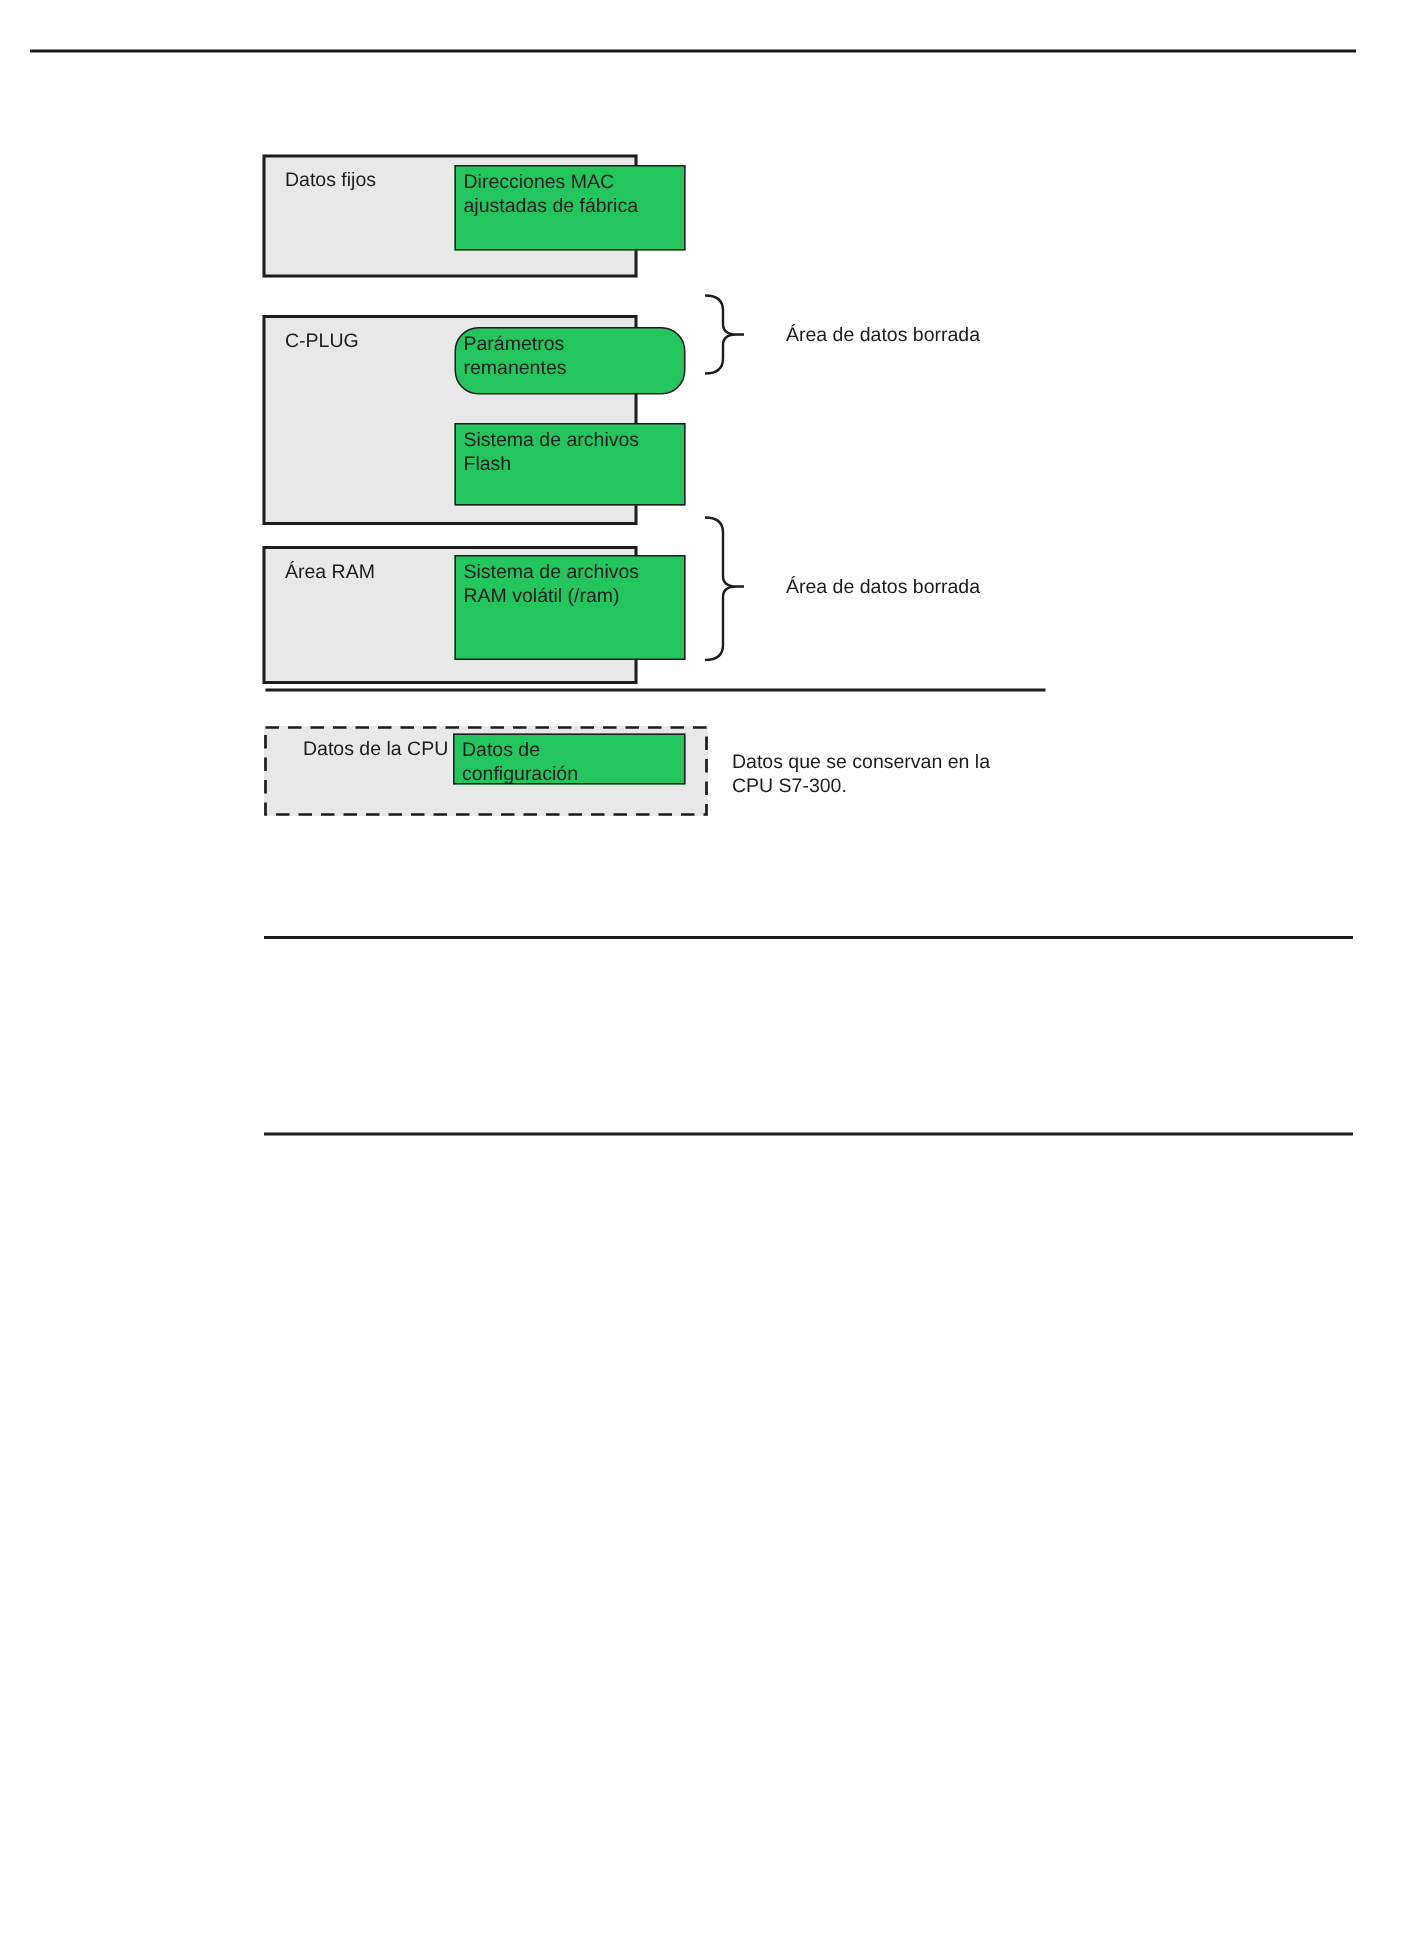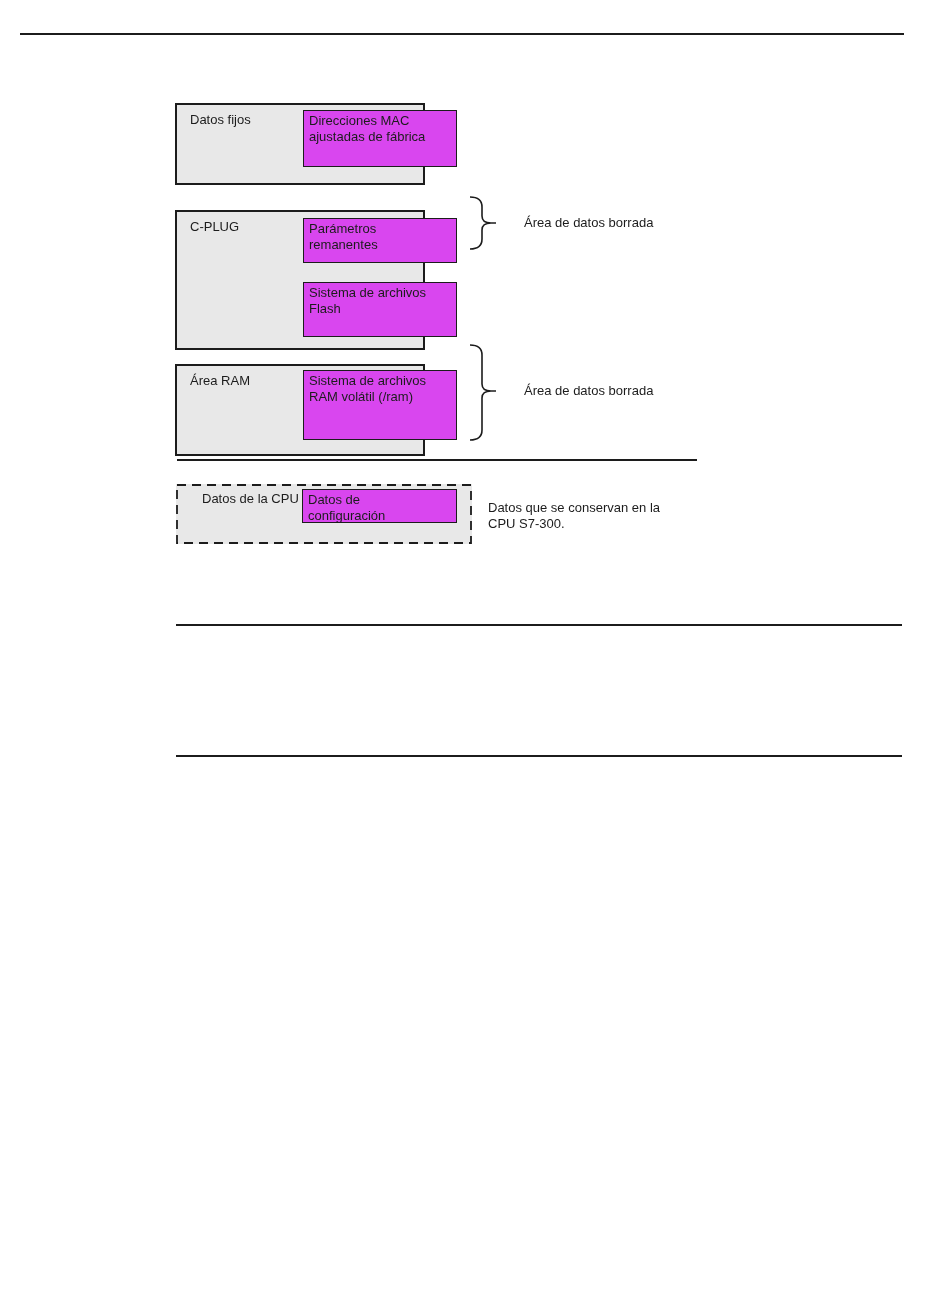--- a/index.html
+++ b/index.html
@@ -29,27 +29,27 @@
     border:2px solid var(--box-border);
   }
   #block-fixed{top:103px;height:82px;}
   #block-cplug{top:210px;height:140px;}
   #block-ram{top:364px;height:92px;}
 
   .block-label{position:absolute;left:13px;top:7px;white-space:nowrap;}
 
   .inner-box{
     position:absolute;left:126px;width:154px;
-    background:#d946ef;
+    background:#22c55e;
     border:1.5px solid var(--box-border);
     padding:2px 5px;
     white-space:pre-line;
   }
   #inner-fixed{top:5px;height:57px;}
-  #inner-cplug-params{top:6px;height:45px;}
+  #inner-cplug-params{top:6px;height:45px;border-radius:16px;}
   #inner-cplug-flash{top:70px;height:55px;}
   #inner-ram{top:4px;height:70px;}
 
   .brace{position:absolute;}
   .brace path{fill:none;stroke:var(--rule);stroke-width:1.6;}
   #brace-cplug{left:469px;top:196px;}
   #brace-ram{left:469px;top:344px;}
 
   .brace-label{position:absolute;left:524px;white-space:nowrap;}
   #erased-label-cplug{top:215px;}

